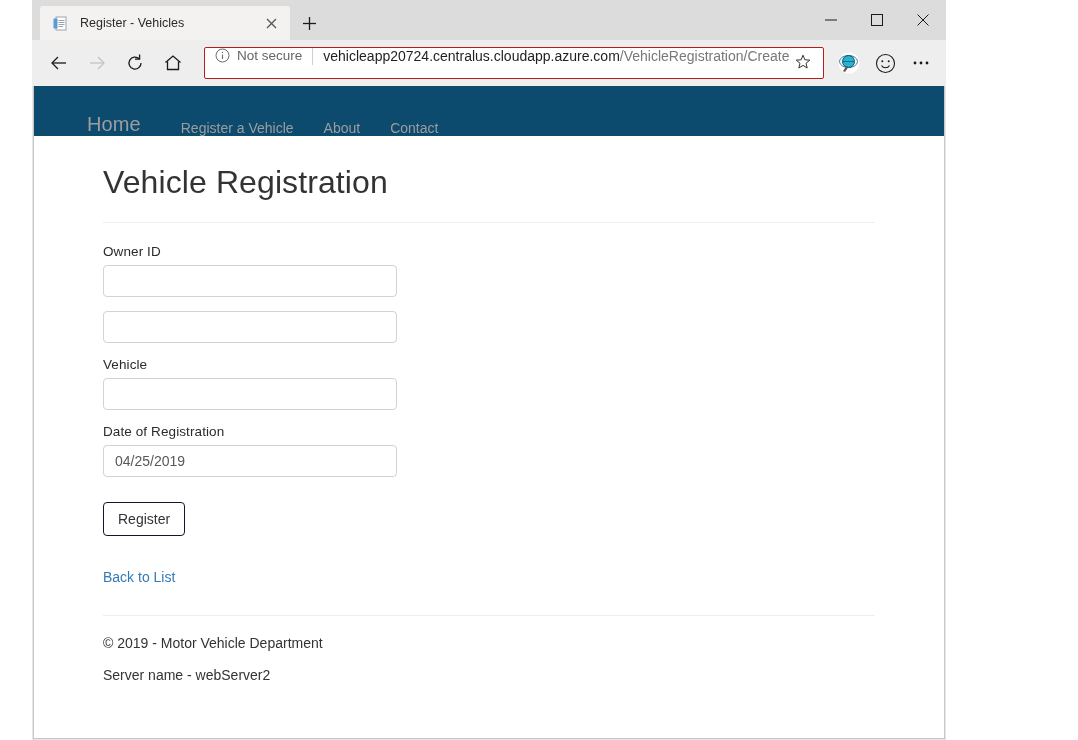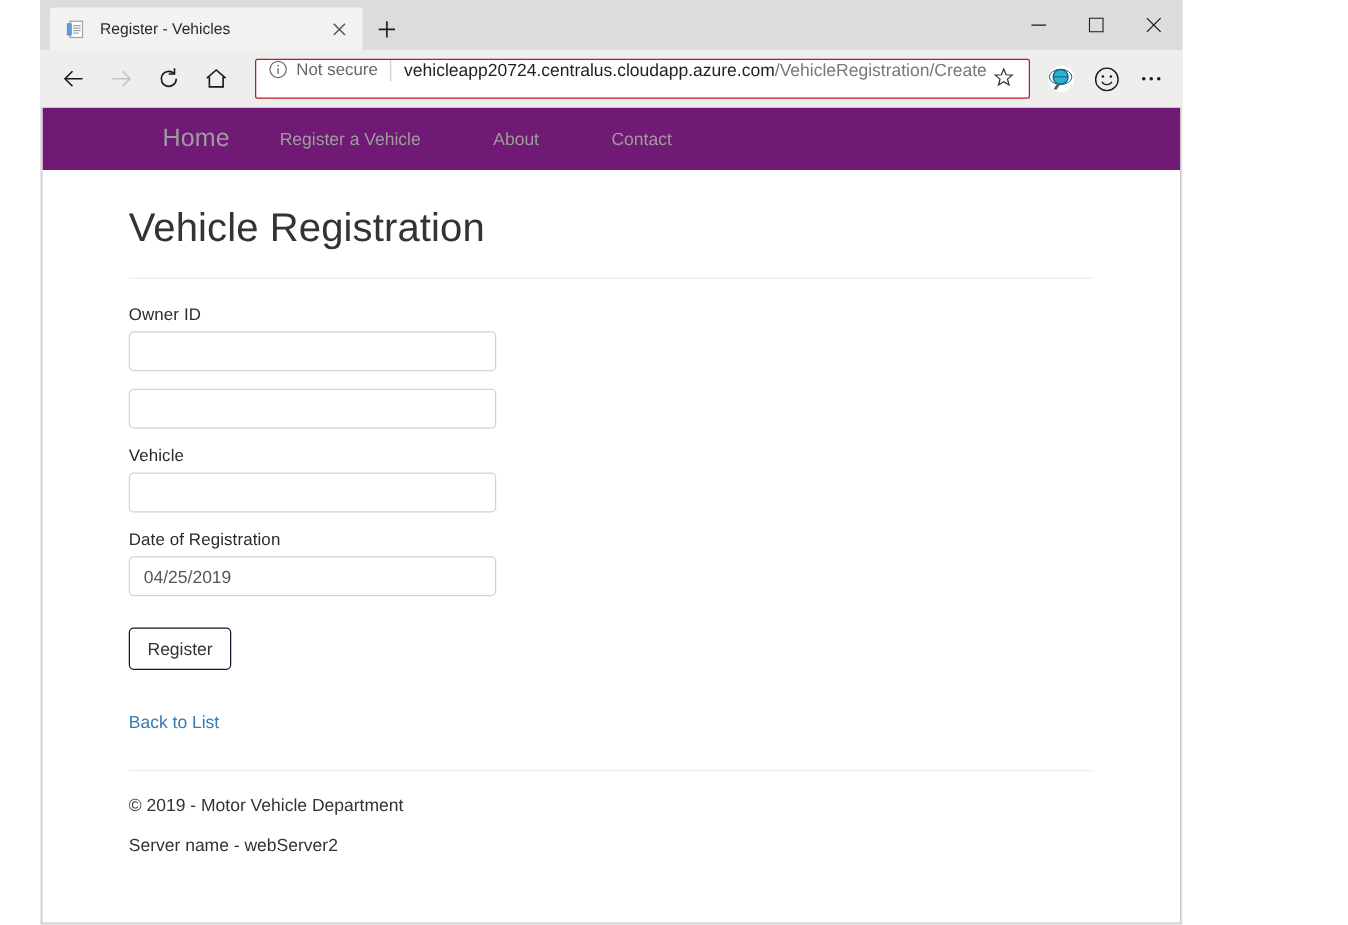--- a/index.html
+++ b/index.html
@@ -186,32 +186,32 @@
     background: #ffffff;
     border: 1px solid #c8c8c8;
     border-top: none;
     margin: 0 1px 1px 1px;
     overflow: hidden;
     position: relative;
   }
 
   .sitenav {
     height: 50px;
-    background: #701a75;
-    display: flex;
-    align-items: center;
-    padding-left: 96px;
+    background: #0c4a6e;
+    display: flex;
+    align-items: flex-end;
+    padding-left: 53px;
   }
   .brand {
     color: #9d9d9d;
     font-size: 20px;
     margin-right: 25px;
     letter-spacing: 0.1px;
   }
-  .navlinks { display: flex; align-items: center; gap: 28px; }
+  .navlinks { display: flex; align-items: center; }
   .navlink {
     color: #9d9d9d;
     font-size: 14px;
     padding: 0 15px;
     white-space: nowrap;
   }
 
   .container {
     padding: 0 69px;
   }

